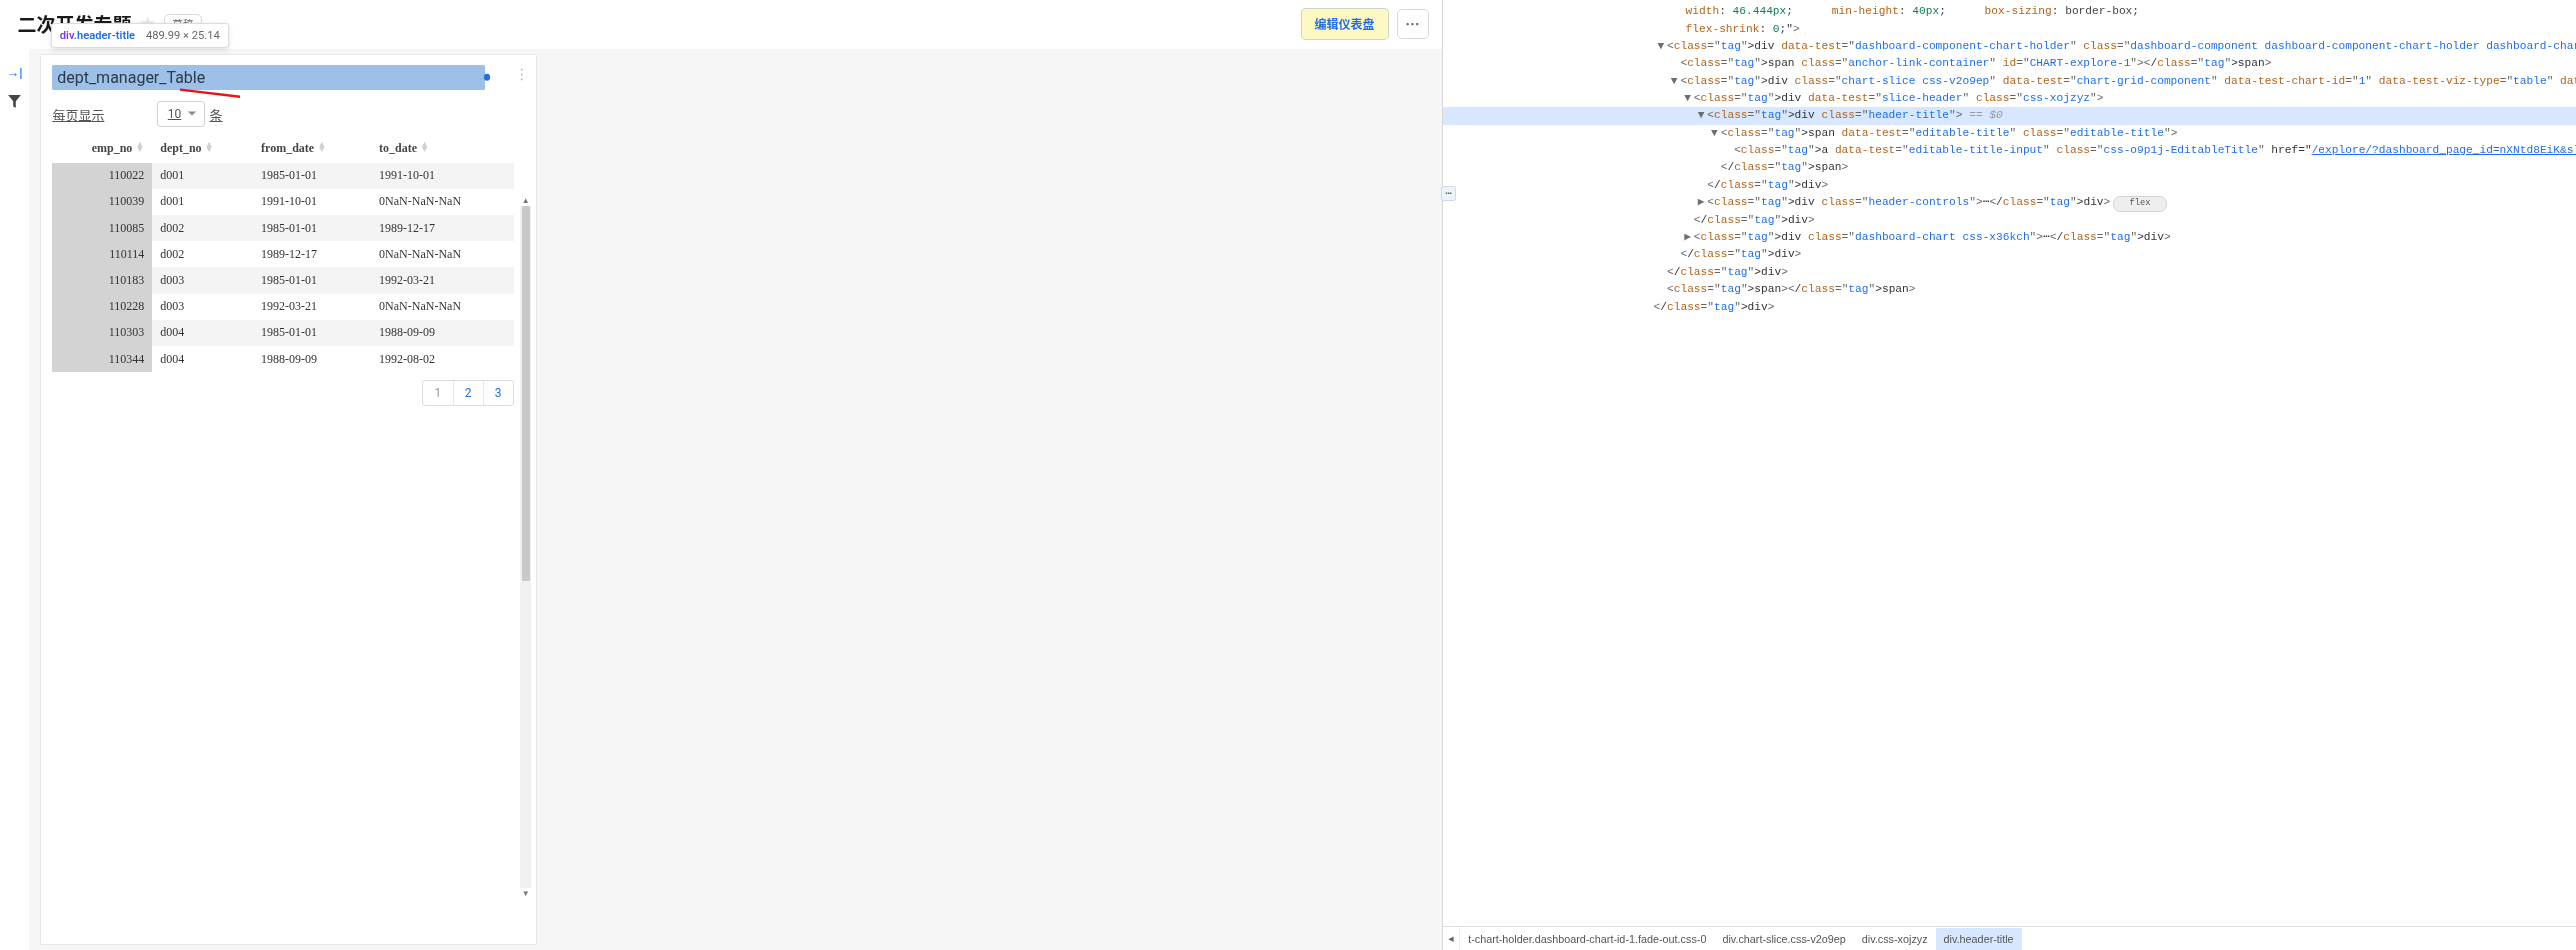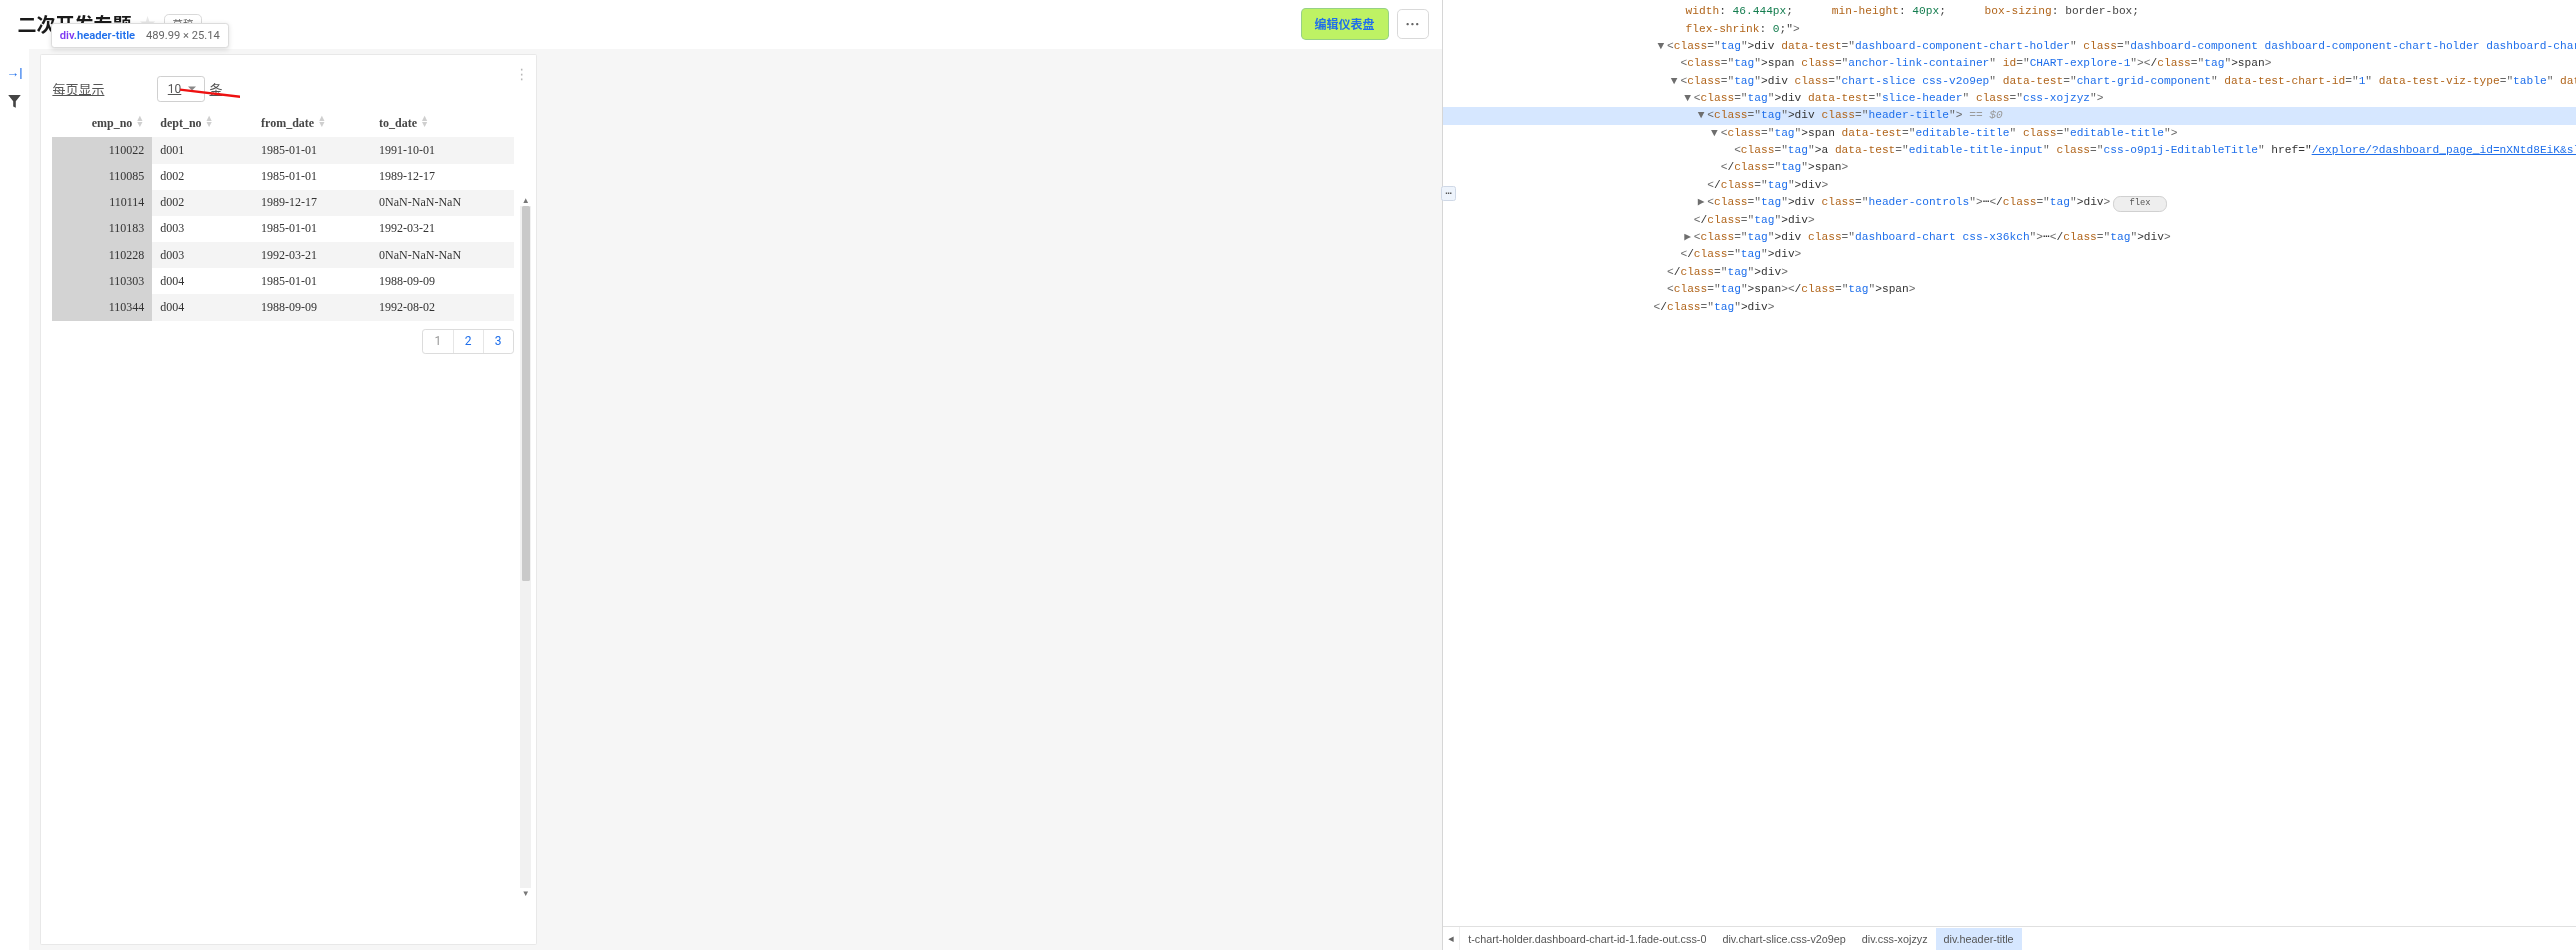--- a/index.html
+++ b/index.html
@@ -45,21 +45,21 @@
     border: 0.8px solid #d9d9d9;
     border-radius: 4.8px;
     padding: 1.6px 8px;
     color: #666;
     font-size: 10.4px;
   }
   .top-bar-spacer { flex: 1; }
   .edit-btn {
     border: 0.8px solid #1f6feb40;
     color: #1f6feb;
-    background: #bef264;
+    background: #fef9c3;
     border-radius: 4.8px;
     padding: 6.4px 13px;
     font-size: 12px;
     font-weight: 600;
   }
   .more-btn {
     border: 0.8px solid #d9d9d9;
     border-radius: 4.8px;
     width: 32px; height: 30px;
     display:flex; align-items:center; justify-content:center;
@@ -216,20 +216,24 @@
 
     <div class="card">
 
       <div class="inspector-tooltip">
         <span class="sel">div</span><span class="cls">.header-title</span>
         <span class="dims">489.99 × 25.14</span>
       </div>
 
       <span class="kebab">⋮</span>
 
+      <div class="chart-title-hl">
+        <span>dept_manager_Table</span>
+        <span class="chart-title-dot"></span>
+      </div>
 
       <div class="pager-row">
         <span>每页显示</span>
         <span class="pager-select"><span>10</span></span>
         <span>条</span>
       </div>
 
       <table class="data">
         <thead>
           <tr>
@@ -238,20 +242,26 @@
             <th class="l"><span>from_date</span><span class="sort">▲<br>▼</span></th>
             <th class="l"><span>to_date</span><span class="sort">▲<br>▼</span></th>
           </tr>
         </thead>
         <tbody id="tbody">
             <tr>
               <td class="num">110022</td>
               <td class="l">d001</td>
               <td class="l">1985-01-01</td>
               <td class="l">1991-10-01</td>
+            </tr>
+            <tr>
+              <td class="num">110039</td>
+              <td class="l">d001</td>
+              <td class="l">1991-10-01</td>
+              <td class="l">0NaN-NaN-NaN</td>
             </tr>
             <tr>
               <td class="num">110085</td>
               <td class="l">d002</td>
               <td class="l">1985-01-01</td>
               <td class="l">1989-12-17</td>
             </tr>
             <tr>
               <td class="num">110114</td>
               <td class="l">d002</td>

